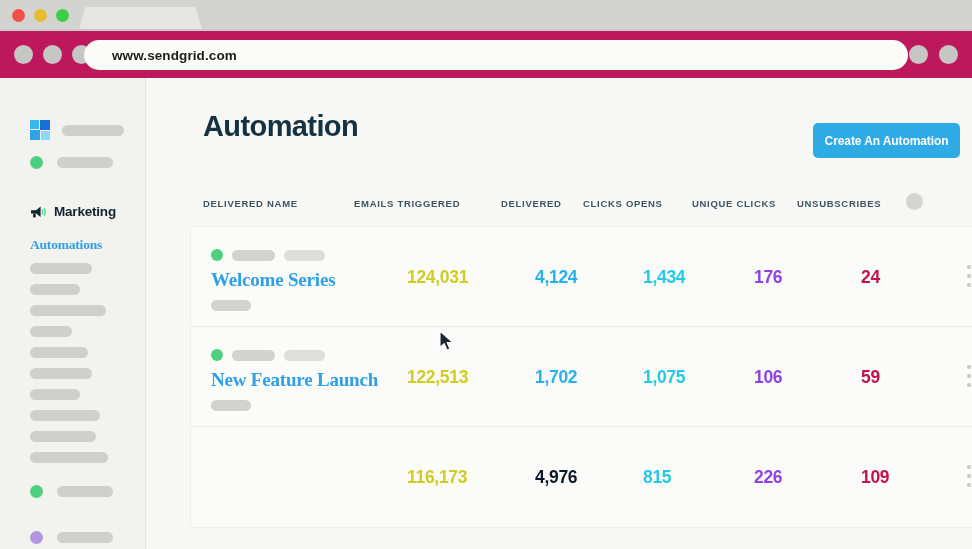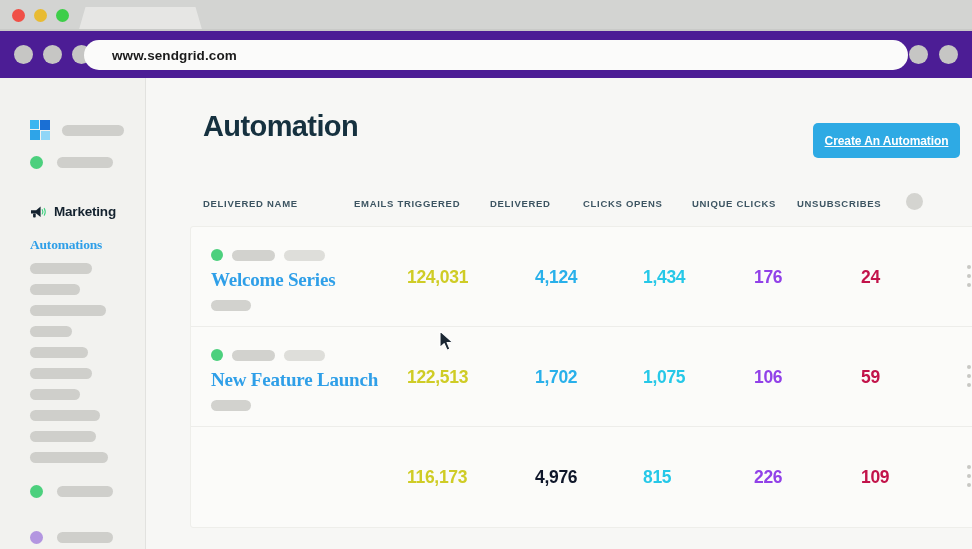--- a/index.html
+++ b/index.html
@@ -49,21 +49,21 @@
     background: #e6e6e4;
     border-radius: 8px 8px 0 0;
     transform: perspective(40px) rotateX(0deg);
     clip-path: polygon(6% 0, 94% 0, 100% 100%, 0% 100%);
   }
 
   .toolbar {
     position: absolute;
     left: 0; top: 31px;
     width: 972px; height: 54px;
-    background: #4c1d95;
+    background: #be185d;
   }
   .nav-btns {
     position: absolute;
     left: 14px; top: 14px;
     display: flex; gap: 10px;
   }
   .nav-btn {
     width: 19px; height: 19px; border-radius: 50%;
     background: #c6c6c4;
   }
@@ -372,26 +372,26 @@
         <span class="sb-dot purple"></span>
         <span class="bar" style="width:56px"></span>
       </div>
 
     </aside>
 
     <main class="main">
 
       <h1 class="page-title">Automation</h1>
 
-      <button class="create-btn" style="background: rgb(46, 170, 228); text-decoration: underline;">Create An Automation</button>
+      <button class="create-btn" style="background: rgb(46, 170, 228);">Create An Automation</button>
 
       <div class="thead">
           <span class="th" style="left: 57px;">DELIVERED NAME</span>
           <span class="th" style="left: 208px;">EMAILS TRIGGERED</span>
-          <span class="th" style="left: 344px;">DELIVERED</span>
+          <span class="th" style="left: 355px;">DELIVERED</span>
           <span class="th" style="left: 437px;">CLICKS OPENS</span>
           <span class="th" style="left: 546px;">UNIQUE CLICKS</span>
           <span class="th" style="left: 651px;">UNSUBSCRIBES</span>
           <span class="th-circle" style="left: 760px;"></span>
         </div>
 
       <div class="tbody">
           <div class="row">
             <div class="row-name-block">
               <div class="chips">

